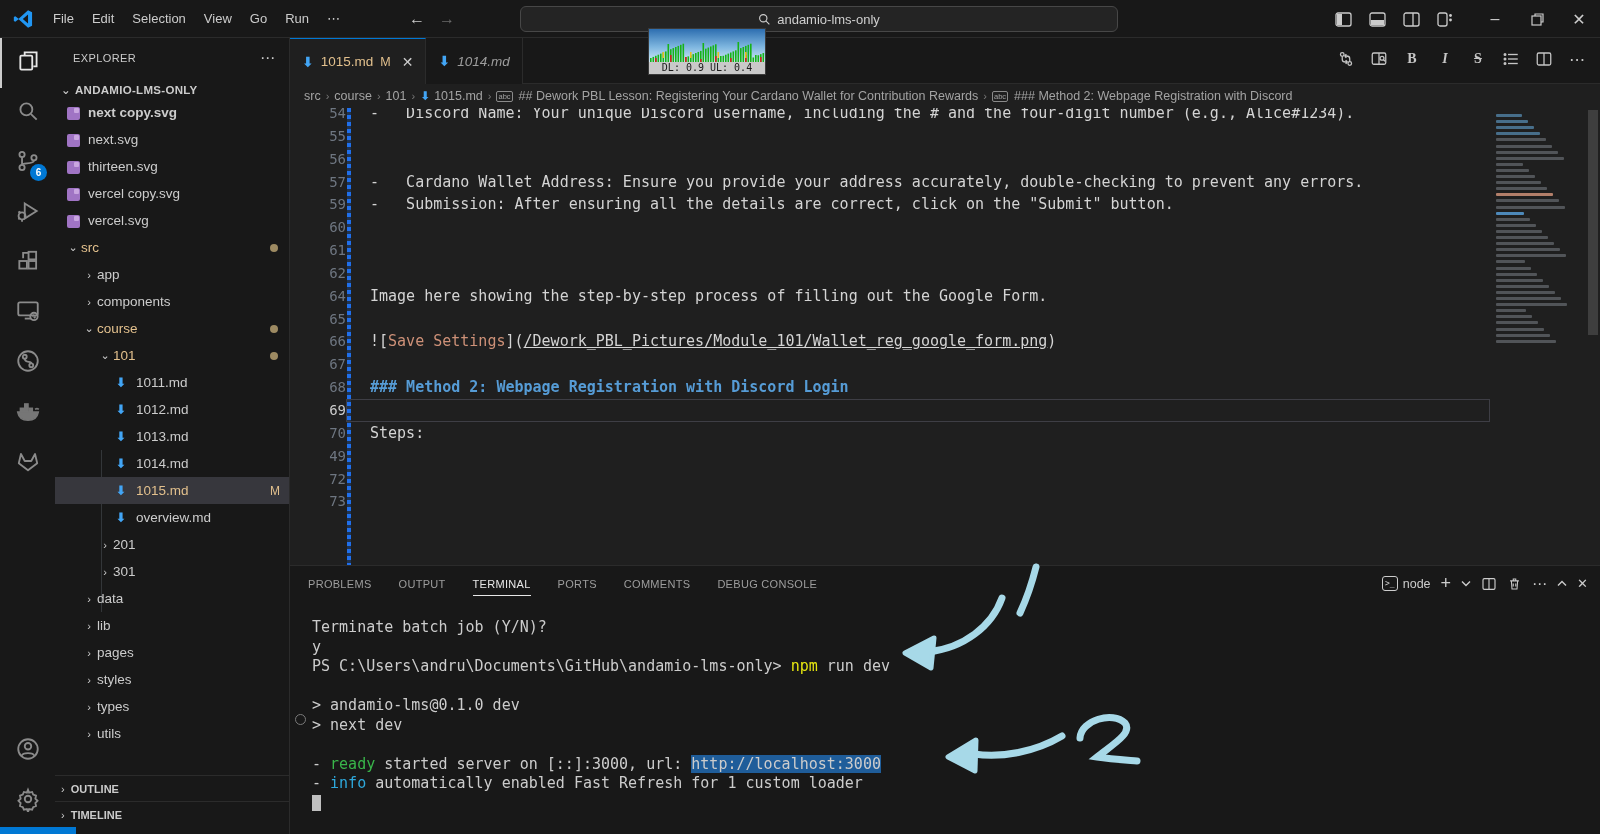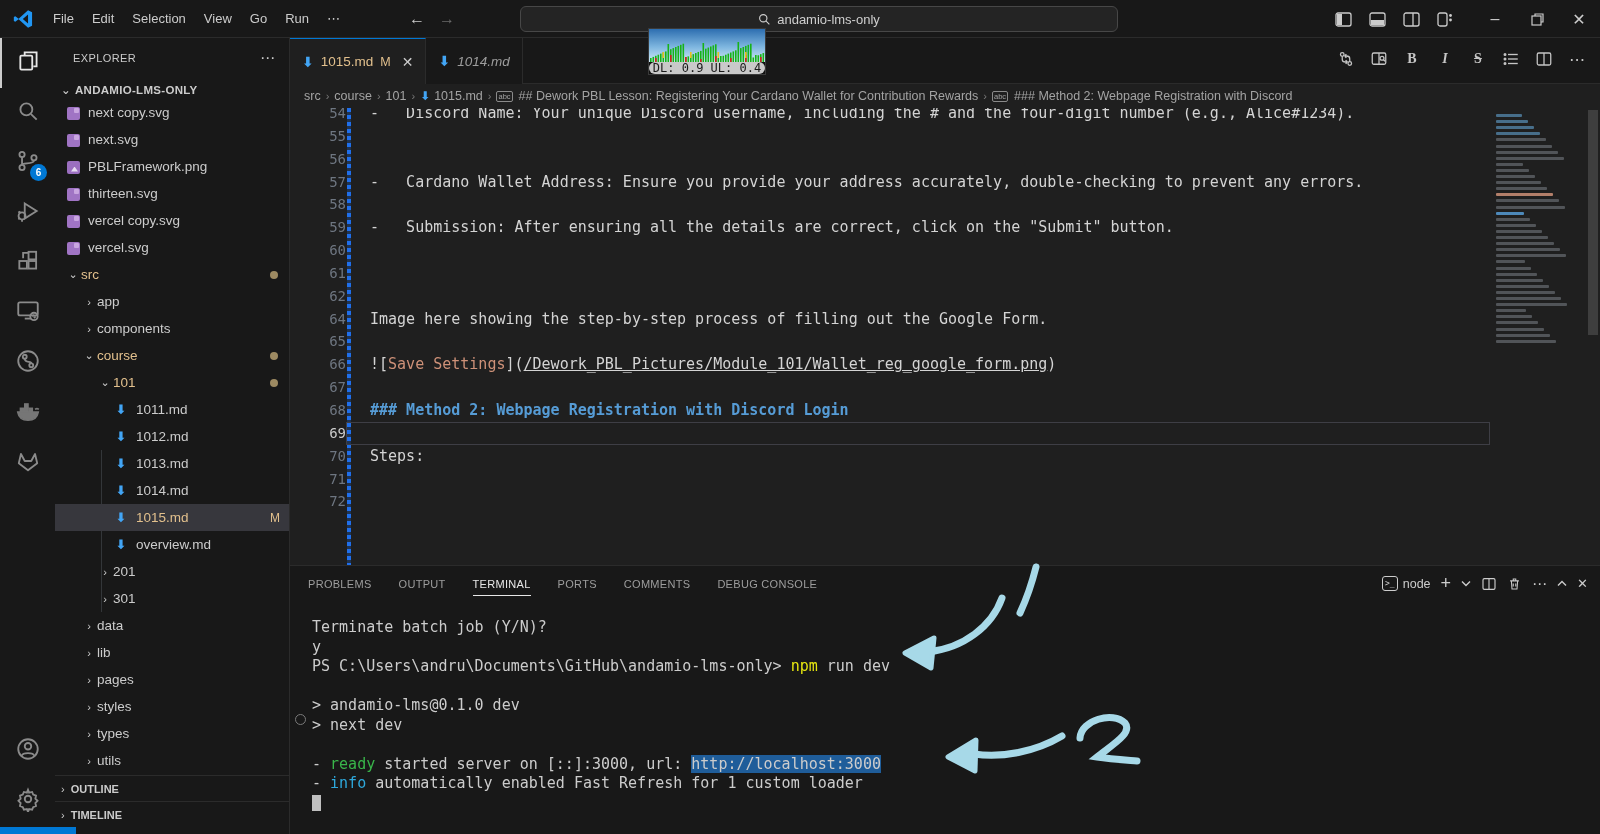--- a/index.html
+++ b/index.html
@@ -18,22 +18,22 @@
     gap:6px; font-size:13px; color:#cfcfcf; }
   .win-icons { position:absolute; right:0; top:0; height:38px; display:flex; align-items:center; }
   .win-btn { width:42px; height:38px; display:flex; align-items:center; justify-content:center; color:#cccccc; }
   .layout-btns { display:flex; align-items:center; gap:4px; margin-right:14px; }
   .layout-btn { width:30px; height:30px; display:flex; align-items:center; justify-content:center; }
 
   
   .netmeter { position:absolute; left:648px; top:28px; width:118px; height:47px; z-index:60;
     border:1px solid #3a3a3a; background:#111; }
   .net-graph { width:100%; height:33px; background:linear-gradient(180deg,#2d6eb0 0%,#7fb7e0 55%,#cfe9f6 100%); display:block; }
-  .net-label { width:100%; height:12px; background:#c9c9c9; color:#1a1a1a; font-size:12px; line-height:12px;
-    text-align:center; font-family:"DejaVu Sans Mono",monospace; letter-spacing:0;border-radius:6px; }
+  .net-label { width:100%; height:12px; background:#c9c9c9; color:#1a1a1a; font-size:10px; line-height:12px;
+    text-align:center; font-family:"DejaVu Sans Mono",monospace; letter-spacing:0; }
 
   
   .activitybar { position:absolute; left:0; top:38px; width:55px; height:796px; background:#181818; z-index:4; }
   .act-item { width:55px; height:50px; display:flex; align-items:center; justify-content:center; position:relative; }
   .act-item svg { opacity:.72; }
   .act-item.active { border-left:2px solid #cccccc; }
   .act-item.active svg { opacity:1; }
   .act-badge { position:absolute; right:8px; bottom:7px; min-width:17px; height:17px; border-radius:9px;
     background:#0078d4; color:#fff; font-size:10px; display:flex; align-items:center; justify-content:center; font-weight:bold; }
   .act-bottom { position:absolute; bottom:8px; left:0; width:55px; }
@@ -352,37 +352,31 @@
   <div class="sb-header">
     <span class="sb-title">EXPLORER</span>
     <span class="sb-more">⋯</span>
   </div>
   <div class="proj-row">
     <span class="chev">⌄</span>
     <span>ANDAMIO-LMS-ONLY</span>
   </div>
   <div class="tree" id="filetree">
       <div class="tree-guide"></div>
+      <div class="trow" style="padding-left: 10px; font-weight: bold;">
+        <span class="ficon">
+          <span class="icon-svgfile" style="position: absolute;"></span>
+        </span>
+        <span>next copy.svg</span>
+      </div>
       <div class="trow" style="padding-left: 10px;">
         <span class="ficon">
           <span class="icon-svgfile" style="position: absolute;"></span>
         </span>
-        <span>next copy.svg</span>
-      </div>
-      <div class="trow" style="padding-left: 10px;">
-        <span class="ficon">
-          <span class="icon-svgfile" style="position: absolute;"></span>
-        </span>
         <span>next.svg</span>
-      </div>
-      <div class="trow" style="padding-left: 10px;">
-        <span class="ficon">
-          <span class="icon-imgfile" style="position: absolute;"></span>
-        </span>
-        <span>PBLFramework.png</span>
       </div>
       <div class="trow" style="padding-left: 10px;">
         <span class="ficon">
           <span class="icon-svgfile" style="position: absolute;"></span>
         </span>
         <span>thirteen.svg</span>
       </div>
       <div class="trow" style="padding-left: 10px;">
         <span class="ficon">
           <span class="icon-svgfile" style="position: absolute;"></span>
@@ -579,24 +573,20 @@
       </div>
       <div class="crow">
         <span class="lnum">56</span>
         <span class="lbody"></span>
       </div>
       <div class="crow">
         <span class="lnum">57</span>
         <span class="lbody"><span>-   Cardano Wallet Address: Ensure you provide your address accurately, double-checking to prevent any errors.</span></span>
       </div>
       <div class="crow">
-        <span class="lnum">58</span>
-        <span class="lbody"></span>
-      </div>
-      <div class="crow">
         <span class="lnum">59</span>
         <span class="lbody"><span>-   Submission: After ensuring all the details are correct, click on the "Submit" button.</span></span>
       </div>
       <div class="crow">
         <span class="lnum">60</span>
         <span class="lbody"></span>
       </div>
       <div class="crow">
         <span class="lnum">61</span>
         <span class="lbody"></span>
@@ -627,25 +617,29 @@
       </div>
       <div class="crow current">
         <span class="lnum">69</span>
         <span class="lbody"></span>
       </div>
       <div class="crow">
         <span class="lnum">70</span>
         <span class="lbody"><span>Steps:</span></span>
       </div>
       <div class="crow">
-        <span class="lnum">71</span>
+        <span class="lnum">49</span>
         <span class="lbody"></span>
       </div>
       <div class="crow">
         <span class="lnum">72</span>
+        <span class="lbody"></span>
+      </div>
+      <div class="crow">
+        <span class="lnum">73</span>
         <span class="lbody"></span>
       </div>
     </div>
   <div class="minimap" id="minimap">
       <div class="mm-line" style="top: 6px; left: 6px; width: 26px; background: rgb(79, 125, 158);"></div>
       <div class="mm-line" style="top: 12.1px; left: 6px; width: 32px; background: rgb(79, 125, 158);"></div>
       <div class="mm-line" style="top: 18.2px; left: 6px; width: 38px; background: rgb(79, 125, 158);"></div>
       <div class="mm-line" style="top: 24.3px; left: 6px; width: 44px; background: rgb(79, 125, 158);"></div>
       <div class="mm-line" style="top: 30.4px; left: 6px; width: 50px;"></div>
       <div class="mm-line" style="top: 36.5px; left: 6px; width: 56px;"></div>

